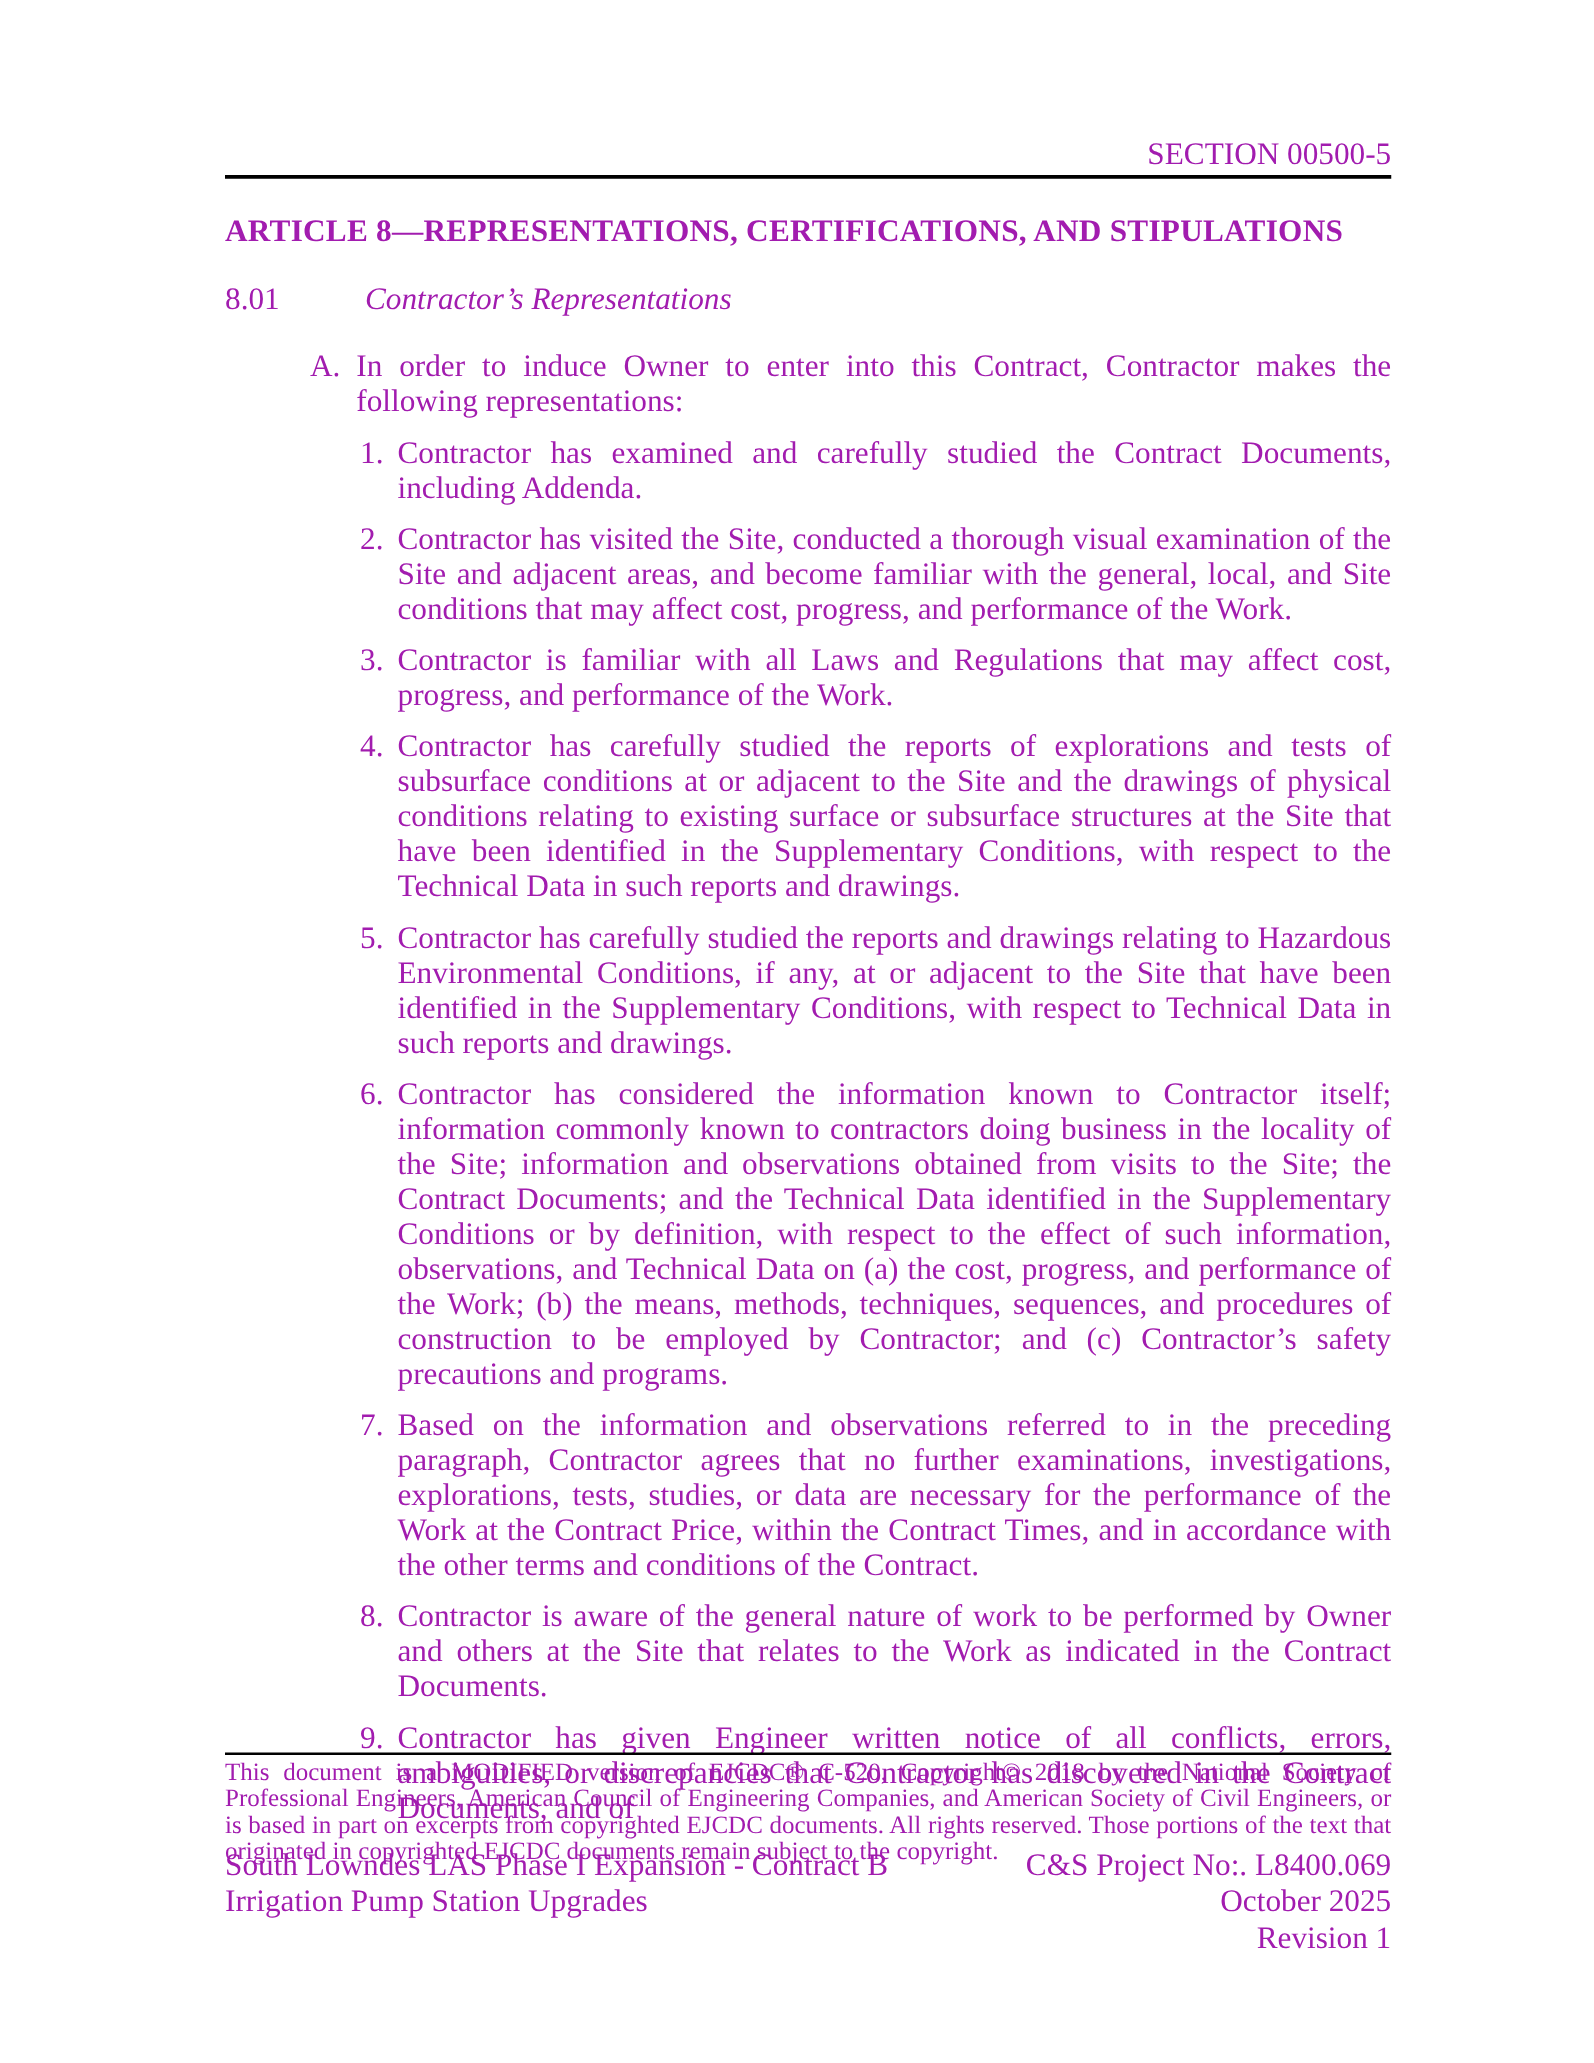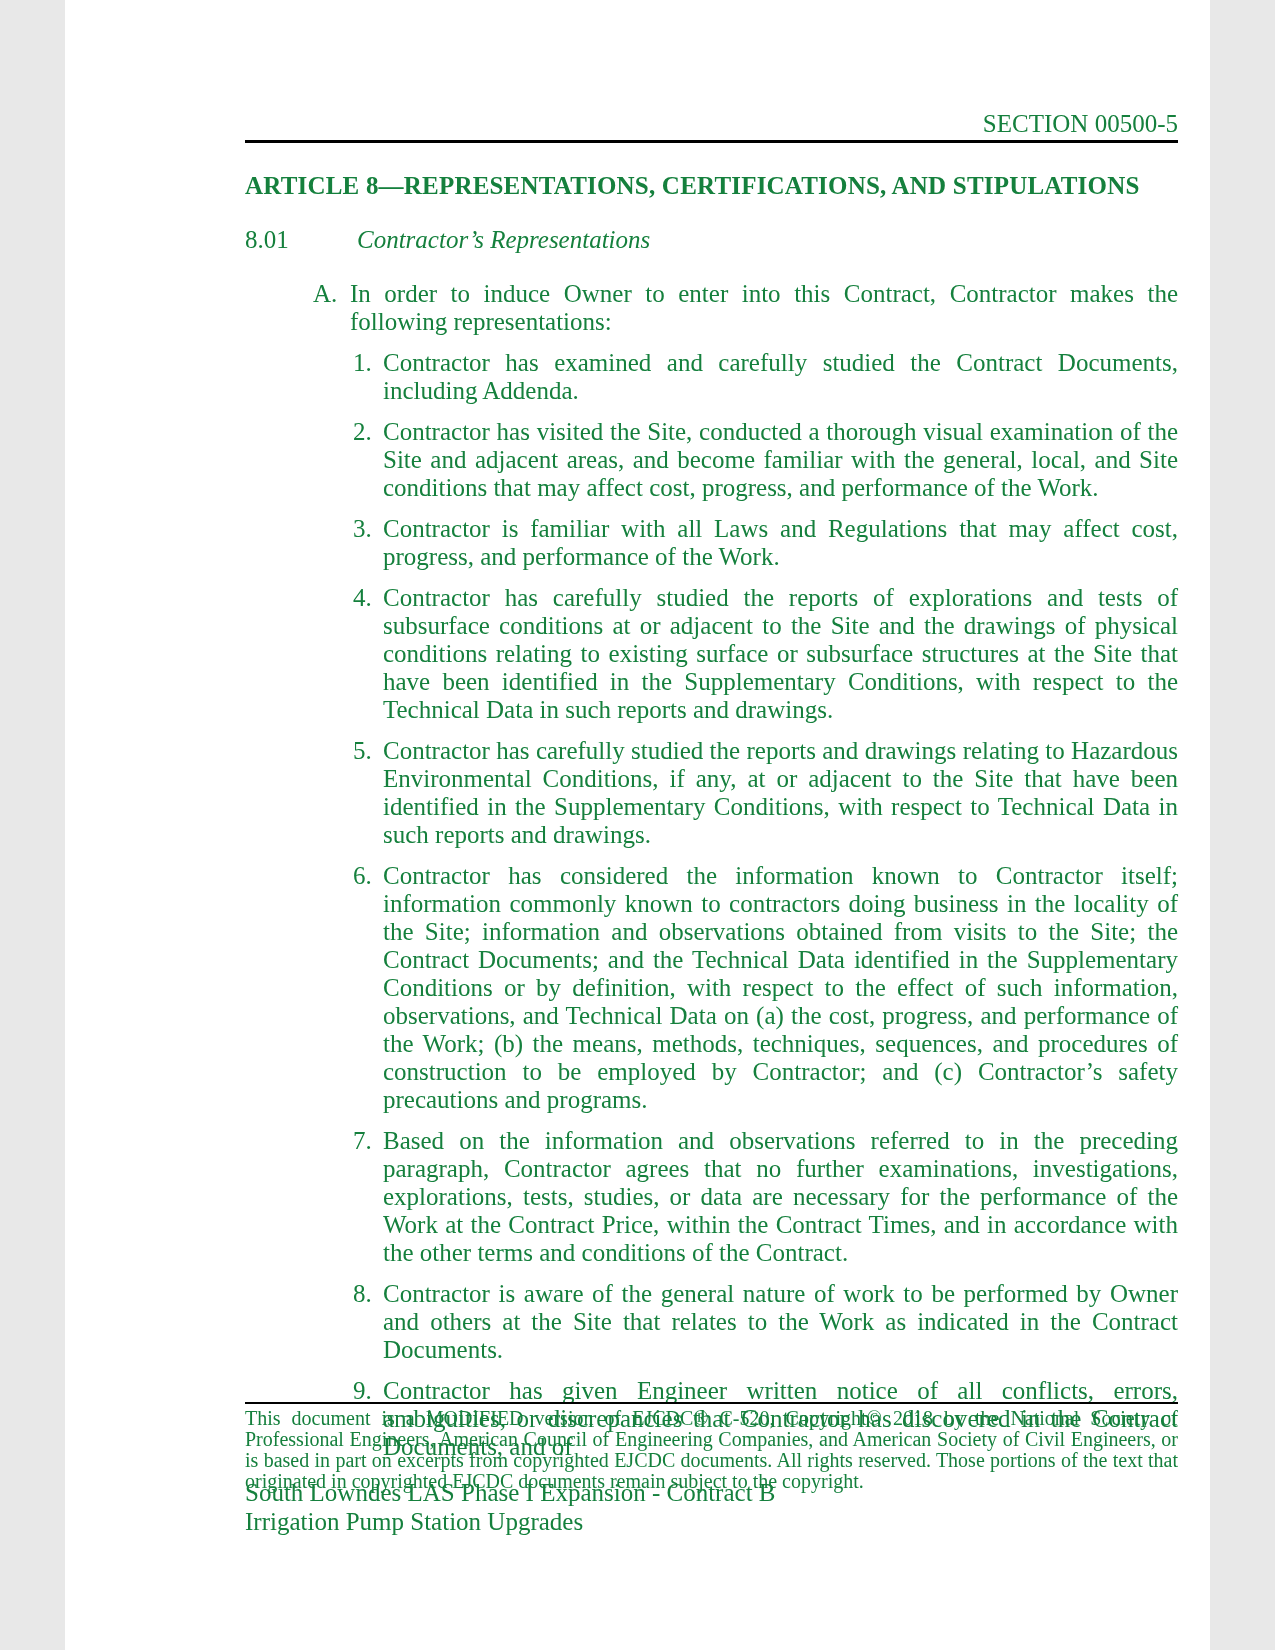--- a/index.html
+++ b/index.html
@@ -1,23 +1,23 @@
 <!DOCTYPE html>
 <html><head>
 <meta charset="utf-8">
 <style>
   * { margin: 0; padding: 0; box-sizing: border-box; }
   html, body { background: #e8e8e8; }
   .page {
     position: relative;
-    width: 1145px;
+    width: 1275px;
     height: 1650px;
     margin: 0 auto;
     background: #ffffff;
-    color: #15803d;
+    color: #a21caf;
     font-family: "Liberation Serif", "DejaVu Serif", serif;
     font-size: 25px;
     line-height: 28px;
     overflow: hidden;
   }
   .content {
     position: absolute;
     left: 180px;
     width: 933px;
     top: 110px;
@@ -144,14 +144,19 @@
   <div class="footnote">
     <div class="footnote-rule"></div>
     <div class="footnote-text">This document is a MODIFIED version of EJCDC® C-520, Copyright© 2018 by the National Society of Professional Engineers, American Council of Engineering Companies, and American Society of Civil Engineers, or is based in part on excerpts from copyrighted EJCDC documents. All rights reserved. Those portions of the text that originated in copyrighted EJCDC documents remain subject to the copyright.</div>
   </div>
 
   <div class="page-footer">
     <div class="pf-left">
       <div>South Lowndes LAS Phase I Expansion - Contract B</div>
       <div>Irrigation Pump Station Upgrades</div>
     </div>
+    <div class="pf-right">
+      <div>C&amp;S Project No:. L8400.069</div>
+      <div>October 2025</div>
+      <div>Revision 1</div>
+    </div>
   </div>
 </div>
 
 </body></html>

